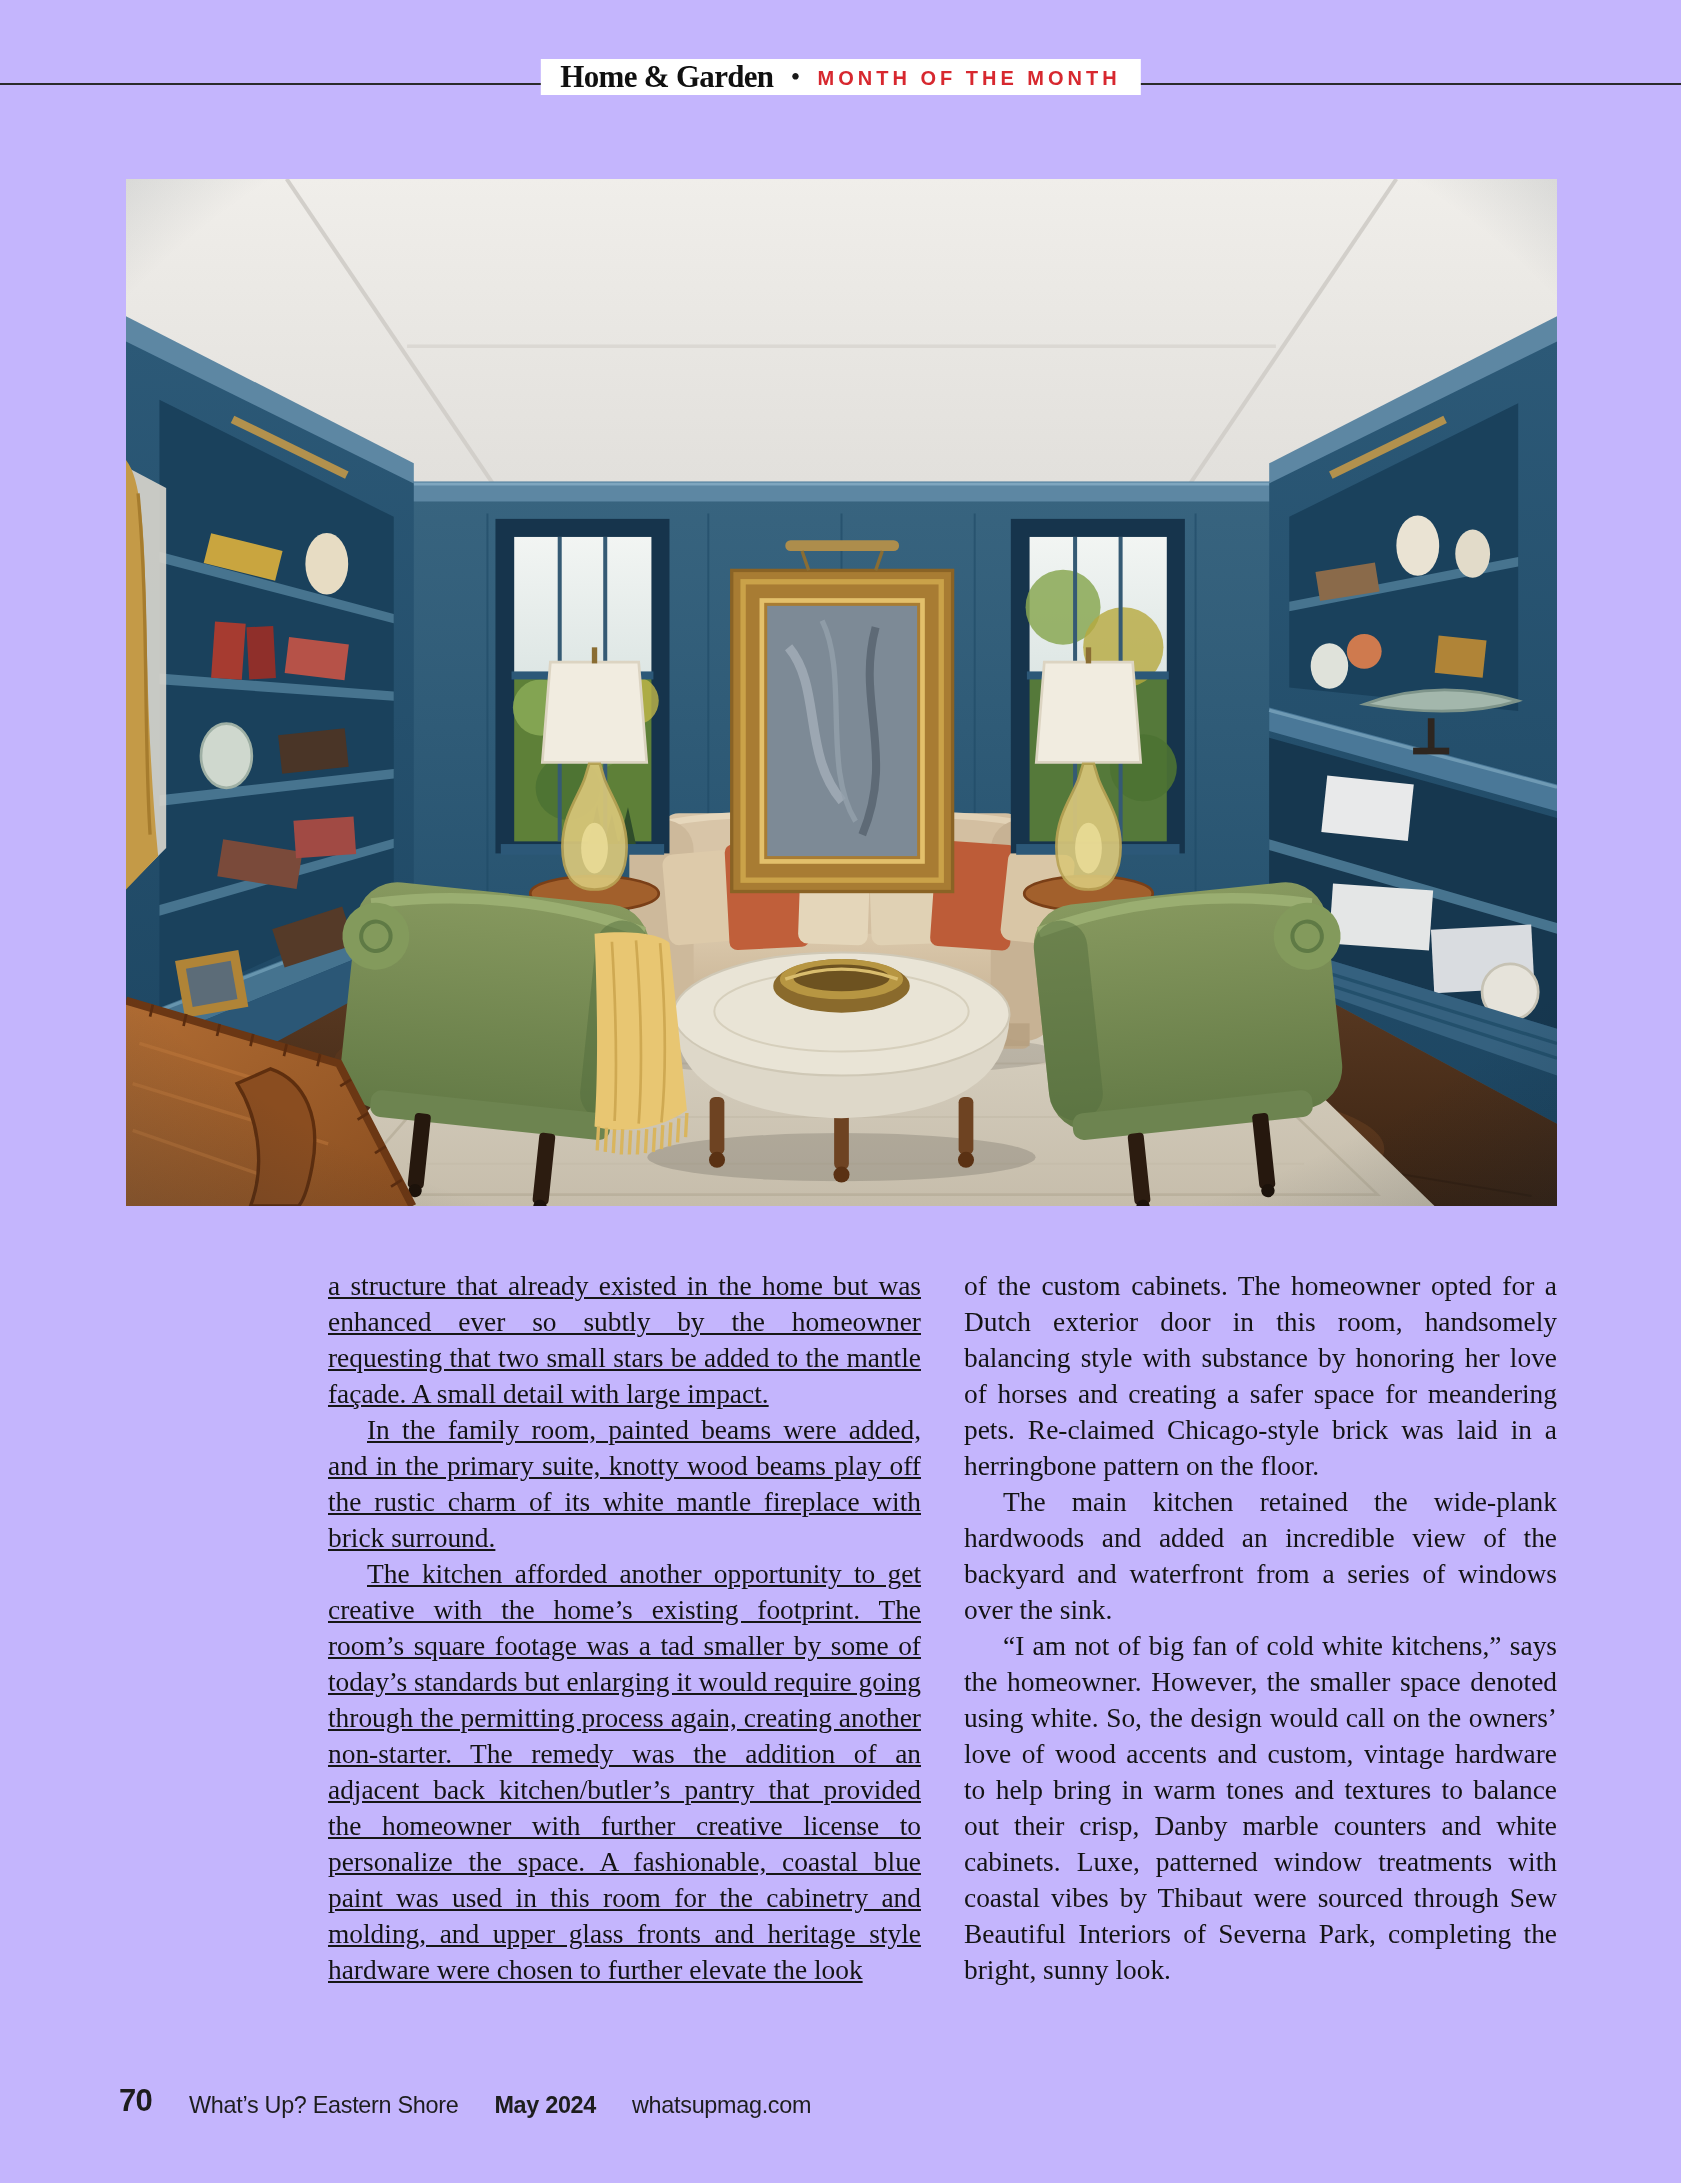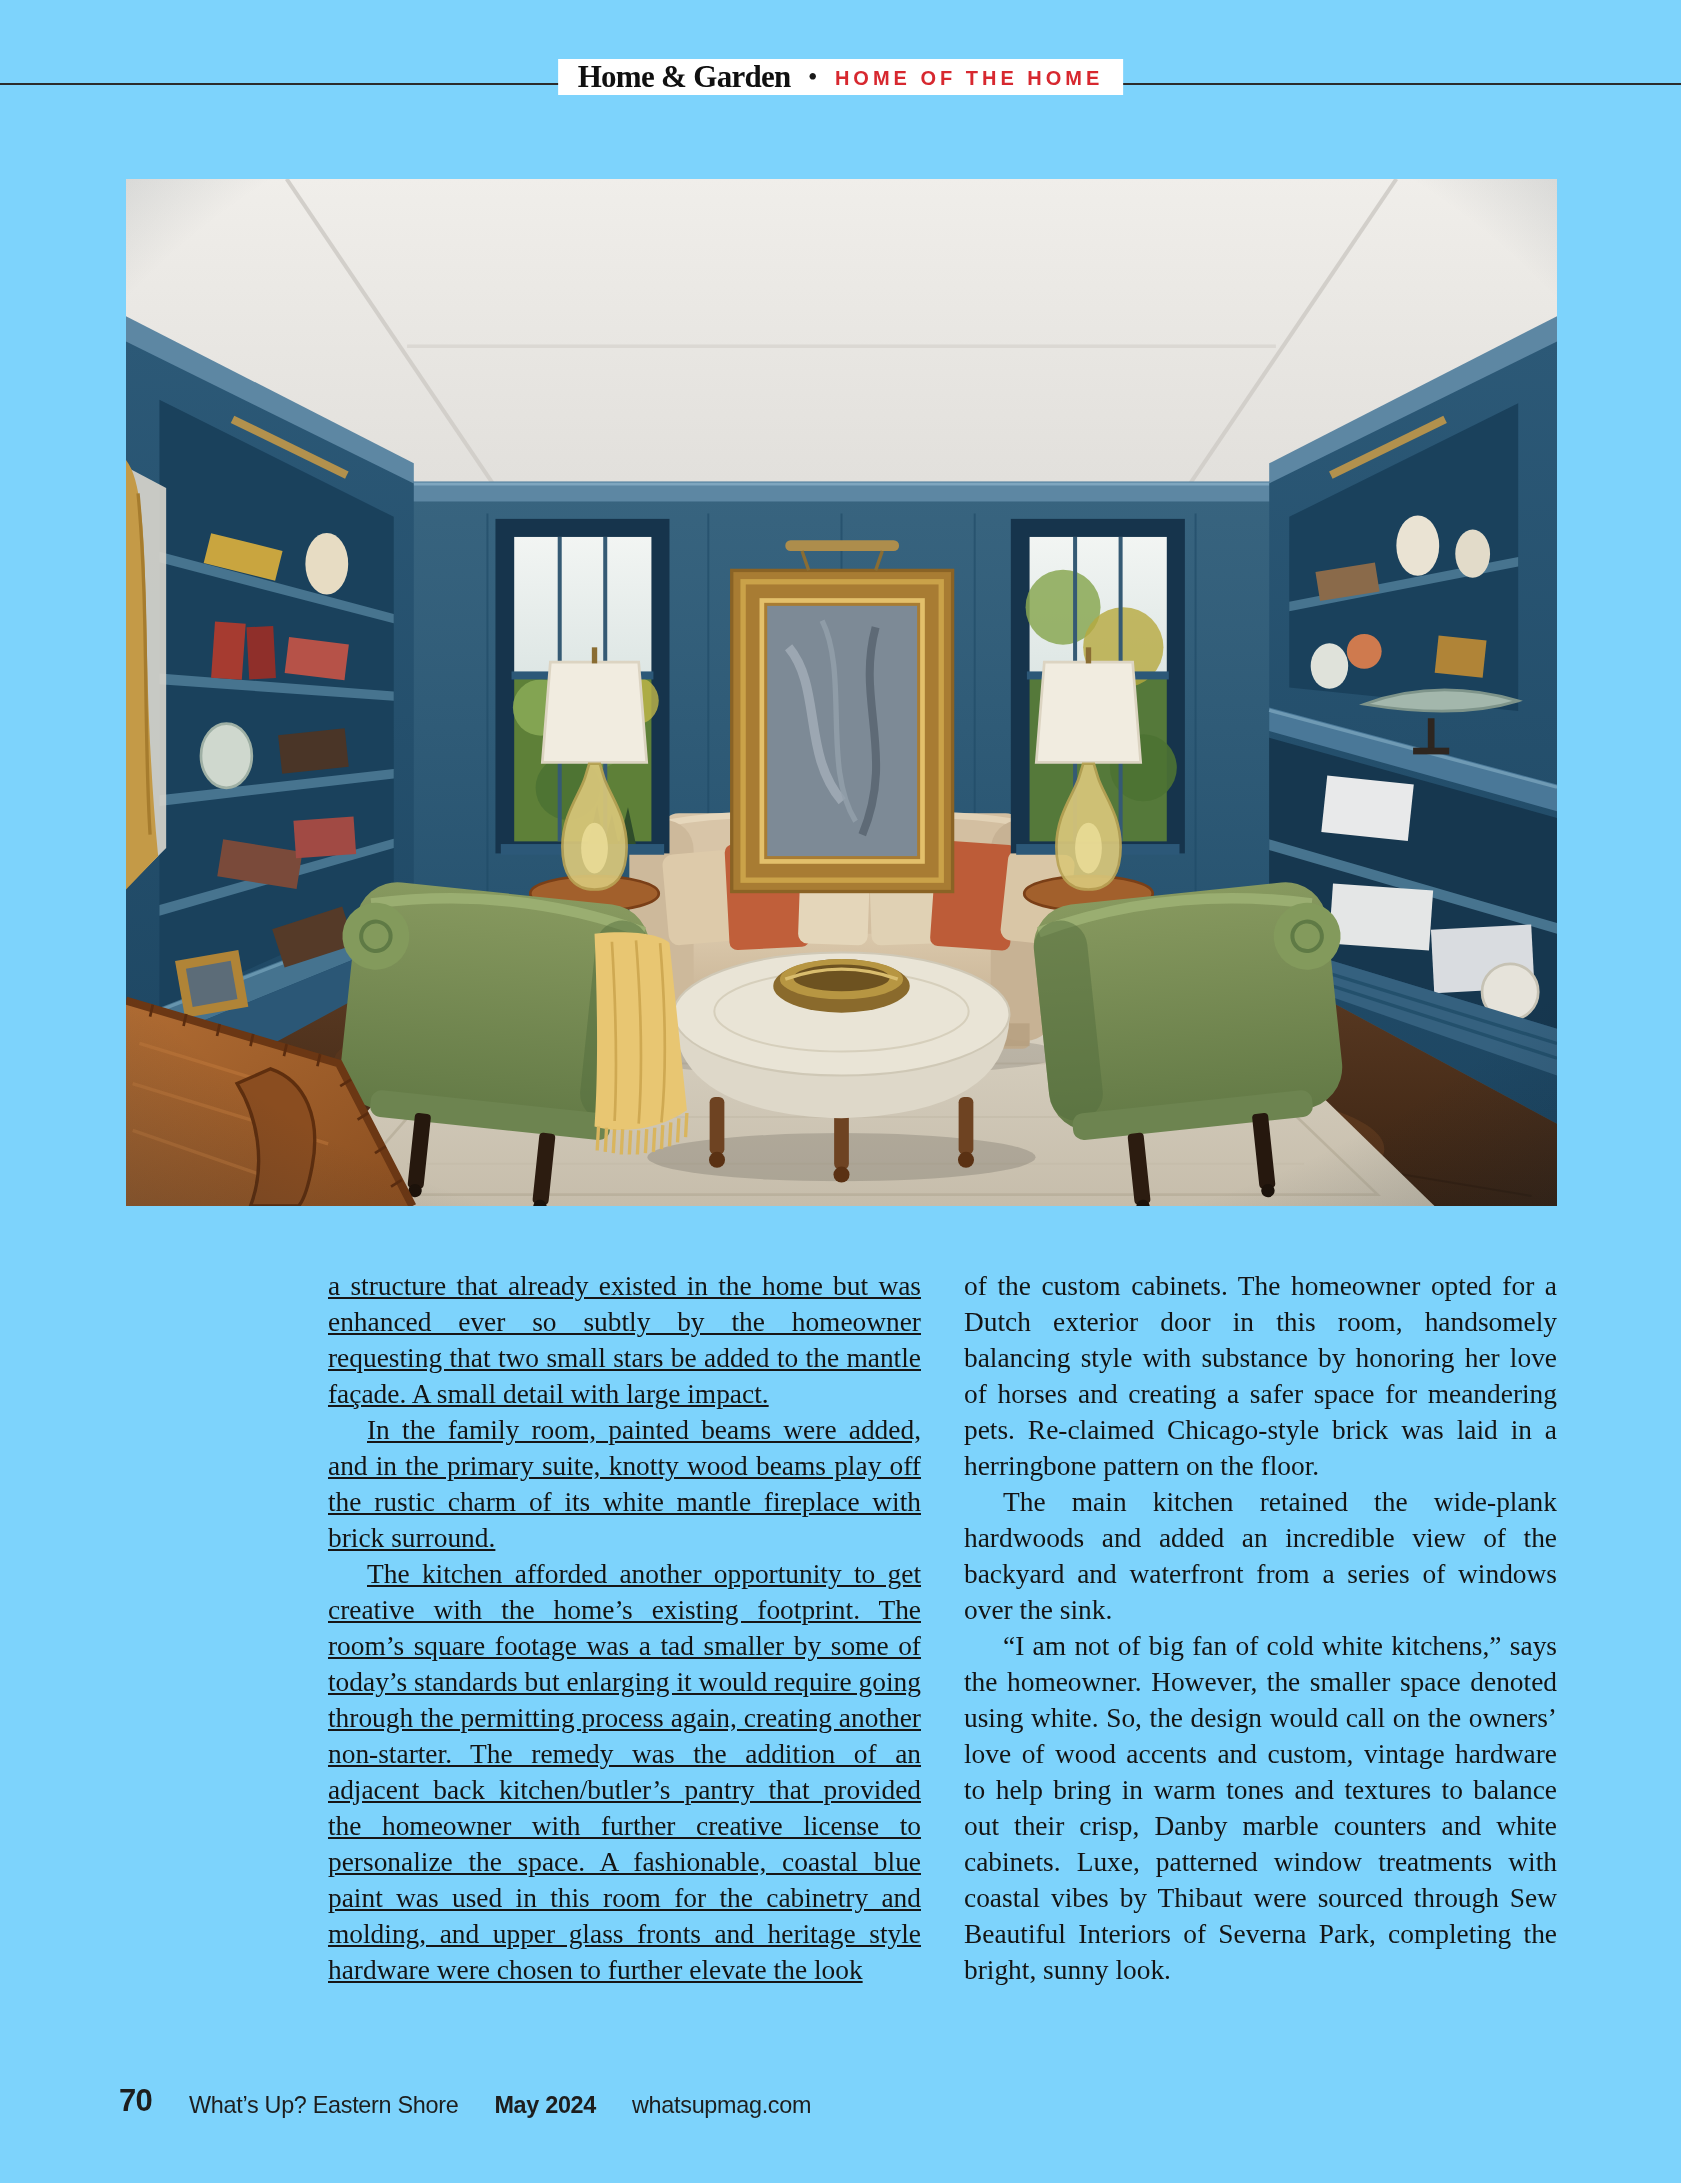--- a/index.html
+++ b/index.html
@@ -1,18 +1,18 @@
 <!DOCTYPE html>
 <html style="--accent: #d7282f;font-size:10.7px"><head>
 <meta charset="utf-8">
 <title>Magazine Page</title>
 <style>
   html,body{margin:0;padding:0;background:#ffffff;}
   .page{
-    position:relative;width:1681px;height:2183px;background:#7dd3fc;overflow:hidden;
+    position:relative;width:1681px;height:2183px;background:#c4b5fd;overflow:hidden;
     font-family:"Liberation Serif",serif;color:#161616;
   }
   
   .rule{position:absolute;top:83px;height:2px;background:#2b2b2b;}
   .rule-left{left:0;width:564px;}
   .rule-right{left:1118px;width:564px;}
   .header-group{
     position:absolute;top:59px;left:50%;transform:translateX(-50%);
     display:flex;align-items:center;gap:17.4px;white-space:nowrap;background:#ffffff;padding:0 20px;
   }
@@ -51,21 +51,21 @@
 </head>
 <body>
 
 <div class="page">
 
   <div class="rule rule-left"></div>
   <div class="rule rule-right"></div>
   <div class="header-group">
     <span class="section-title">Home &amp; Garden</span>
     <span class="header-dot">•</span>
-    <span class="feature-title">HOME OF THE HOME</span>
+    <span class="feature-title">MONTH OF THE MONTH</span>
   </div>
 
   <div class="photo" aria-label="Living room with deep coastal-blue paneled walls and built-in bookcases, white coffered ceiling, two windows flanking a gold-framed painting with brass picture light, cream sofa with rust and beige pillows, two green velvet armchairs, yellow fringed throw, round cream ottoman with brass bowl, glass lamps on round wood side tables, cream rug over dark hardwood floor, carved wood table in foreground corner">
     <svg viewBox="0 0 2138 1535" preserveAspectRatio="none">
       <defs>
         <linearGradient id="gCeil" x1="0" y1="0" x2="0" y2="1">
           <stop offset="0" stop-color="#f0eeea"></stop>
             <stop offset="1" stop-color="#dcdad6"></stop>
         </linearGradient>
         <linearGradient id="gWallC" x1="0" y1="0" x2="0" y2="1">

